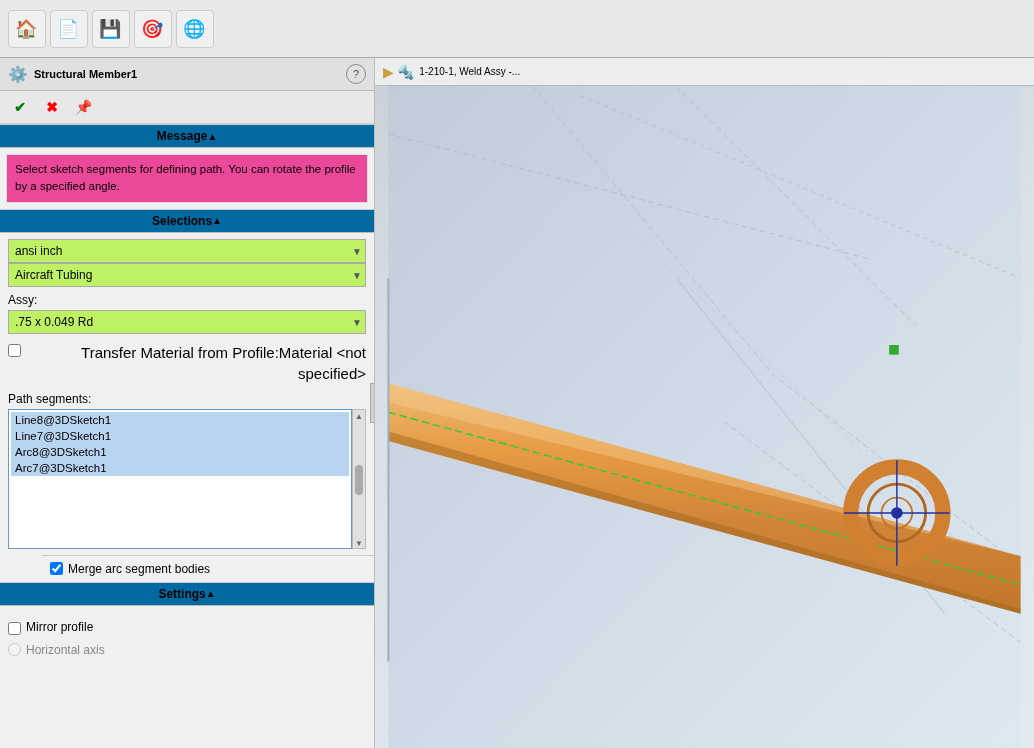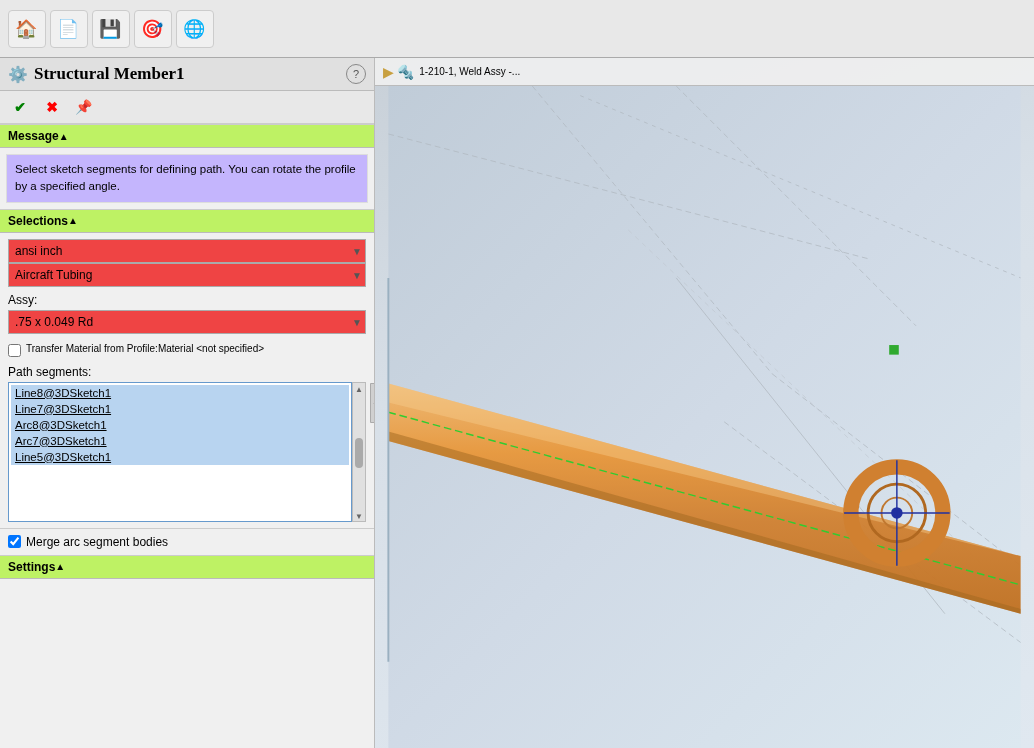--- a/index.html
+++ b/index.html
@@ -48,24 +48,23 @@
       align-items: center;
       padding: 6px 8px;
       background: #e0e0e0;
       border-bottom: 1px solid #bbb;
       gap: 6px;
     }
     .panel-header-icon {
       font-size: 16px;
     }
     .panel-title {
-      font-size: 17px;
+      font-size: 11px;
       font-weight: bold;
       flex: 1;
-      font-family: Liberation Serif, serif;
     }
     .panel-help {
       width: 20px; height: 20px;
       border-radius: 50%;
       border: 1px solid #888;
       display: flex; align-items: center; justify-content: center;
       font-size: 11px;
       color: #555;
       cursor: pointer;
     }
@@ -83,34 +82,34 @@
       width: 24px; height: 24px;
       display: flex; align-items: center; justify-content: center;
       cursor: pointer;
       font-size: 14px;
     }
 
     
     .section-header {
       display: flex;
       align-items: center;
-      justify-content: flex-start;
+      justify-content: center;
       padding: 4px 8px;
-      background: #bef264;
+      background: #0369a1;
       border-bottom: 1px solid #bbb;
       border-top: 1px solid #ccc;
       font-weight: bold;
       font-size: 12px;
       cursor: pointer;
     }
     .section-arrow { font-size: 10px; }
 
     
     .message-content {
-      background: #c4b5fd;
+      background: #ec4899;
       margin: 6px;
       padding: 6px 8px;
       border: 1px solid #ddd;
       font-size: 11.5px;
       line-height: 1.5;
     }
 
     
     .selections-content {
       padding: 6px 8px;
@@ -120,21 +119,21 @@
       margin-bottom: 3px;
       margin-top: 6px;
     }
     .dropdown-wrap {
       position: relative;
       width: 100%;
     }
     .dropdown {
       width: 100%;
       height: 24px;
-      background: #ef4444;
+      background: #bef264;
       border: 1px solid #aaa;
       padding: 2px 24px 2px 6px;
       font-size: 12px;
       appearance: none;
       cursor: pointer;
     }
     .dropdown-arrow {
       position: absolute;
       right: 4px;
       top: 50%;
@@ -148,49 +147,51 @@
     .checkbox-row {
       display: flex;
       align-items: flex-start;
       gap: 5px;
       margin: 8px 0;
     }
     .checkbox-row input[type="checkbox"] {
       margin-top: 2px;
     }
     .checkbox-label {
-      font-size: 10px;
+      font-size: 15px;
       line-height: 1.4;
+      text-align: right;
     }
 
     
     .path-label {
       font-size: 12px;
       margin: 2px 0 3px 0;
     }
     .path-list {
       background: white;
       border: 1px solid #6699cc;
       min-height: 140px;
       padding: 2px;
       font-size: 11.5px;
     }
     .path-item {
       padding: 2px 4px;
       cursor: pointer;
     }
-    .path-item.selected { background: #b8d4f0; text-decoration: underline; }
+    .path-item.selected { background: #b8d4f0; }
 
     
     .merge-row {
       display: flex;
       align-items: flex-start;
       gap: 5px;
       padding: 6px 8px;
       border-top: 1px solid #ccc;
+      margin-left: 42px;
     }
 
     
     .settings-content {
       padding: 6px 8px;
     }
     .radio-row {
       display: flex;
       align-items: center;
       gap: 5px;
@@ -324,21 +325,20 @@
         <span class="checkbox-label">Transfer Material from Profile:Material  &lt;not specified&gt;</span>
       </div>
 
       <div class="path-label">Path segments:</div>
       <div style="display:flex; gap:0;">
         <div class="path-list" style="flex:1;">
             <div class="path-item selected">Line8@3DSketch1</div>
             <div class="path-item selected">Line7@3DSketch1</div>
             <div class="path-item selected">Arc8@3DSketch1</div>
             <div class="path-item selected">Arc7@3DSketch1</div>
-            <div class="path-item selected">Line5@3DSketch1</div>
           </div>
         <div style="width:14px; background:#e0e0e0; border:1px solid #bbb; display:flex; flex-direction:column; align-items:center; justify-content:flex-start; padding-top:2px;">
           <div style="font-size:8px; color:#666;">▲</div>
           <div style="flex:1; display:flex; align-items:center; justify-content:center;">
             <div style="width:8px; height:30px; background:#aaa; border-radius:4px;"></div>
           </div>
           <div style="font-size:8px; color:#666;">▼</div>
         </div>
       </div>
     </div>
@@ -348,21 +348,29 @@
       <span>Merge arc segment bodies</span>
     </div>
 
     <div class="section-header">
       <span>Settings</span>
       <span class="section-arrow">▲</span>
     </div>
 
     <div class="settings-content">
 
-
+      <div class="checkbox-row">
+        <input type="checkbox" style="">
+        <span>Mirror profile</span>
+      </div>
+
+      <div class="radio-row radio-disabled">
+        <input type="radio" disabled="" style="">
+        <span class="radio-disabled">Horizontal axis</span>
+      </div>
     </div>
 
     <div class="collapse-btn">◀</div>
   </div>
 
   <div class="viewport">
 
     <div class="breadcrumb-bar">
       <span class="breadcrumb-icon">▶</span>
       <span style="font-size:14px; color:#c8a040;">🔩</span>

